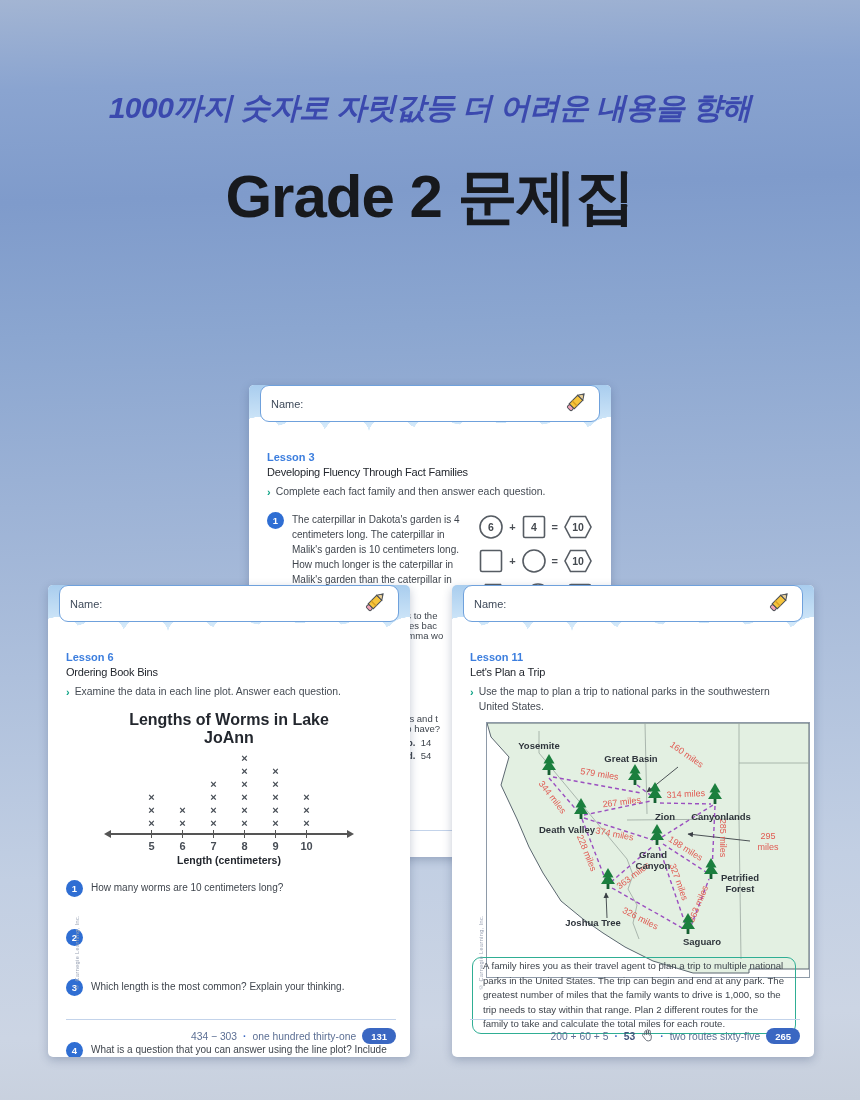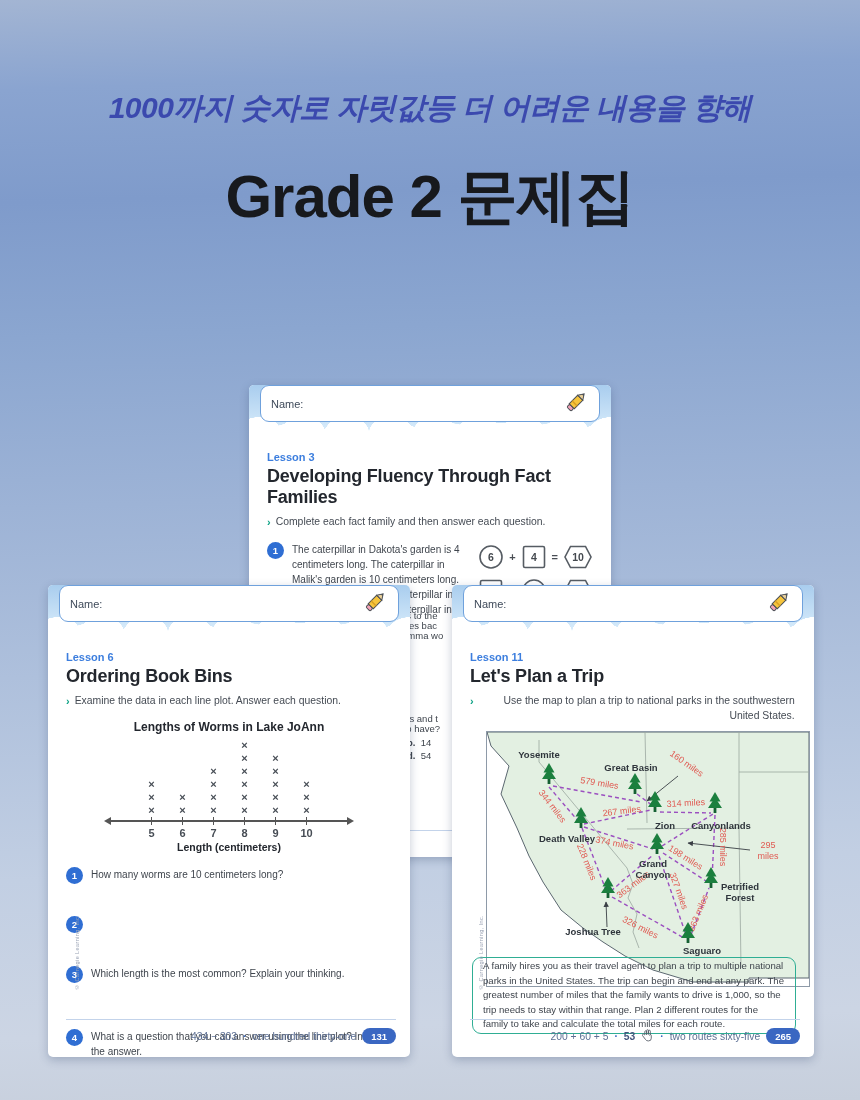--- a/index.html
+++ b/index.html
@@ -22,38 +22,38 @@
   .sky::before{content:"";position:absolute;left:-12px;right:-12px;bottom:-16px;height:30px;
     background-image:radial-gradient(closest-side,#fff 98%,transparent 100%);background-size:44px 30px;background-repeat:repeat-x;}
   .sky::after{content:"";position:absolute;left:-34px;right:-12px;bottom:-22px;height:30px;
     background-image:radial-gradient(closest-side,#fff 98%,transparent 100%);background-size:52px 30px;background-repeat:repeat-x;}
   .namebox{position:absolute;left:11px;right:11px;top:0;height:37px;background:#fff;border:1.6px solid #6fa1dc;
     border-radius:9px;display:flex;align-items:center;padding:0 10px;z-index:5;box-sizing:border-box;}
   .namebox .nlabel{font-size:11px;color:#3f4a5a;}
   .pencil{margin-left:auto;}
   .content{position:absolute;left:0;top:52px;right:0;bottom:0;padding:10px 18px 0 18px;}
   .lesson{font-size:11px;font-weight:700;color:#3c7ede;margin-top:4px;}
-  .ws-title{font-size:18px;font-weight:700;color:#23272e;margin:3px 0 7px 0;letter-spacing:-0.2px;}
+  .ws-title{font-size:11px;font-weight:400;color:#23272e;margin:3px 0 7px 0;letter-spacing:-0.2px;}
   .instruction{font-size:10.4px;color:#454b54;display:flex;line-height:1.4;}
   .chev{color:#0fa386;font-weight:900;margin-right:5px;font-size:11px;}
   .qnum{flex:none;width:17px;height:17px;border-radius:50%;background:#2f6ed3;color:#fff;font-size:9.5px;font-weight:700;
     display:flex;align-items:center;justify-content:center;margin-right:8px;}
   .q-text{font-size:10px;color:#3f454d;line-height:1.5;margin:0;}
   
   .fact-q{display:flex;margin-top:12px;}
   .fact-q .q-text{width:168px;}
   .eqs{margin-left:auto;display:flex;flex-direction:column;gap:8px;padding-top:2px;}
   .eq-row{display:flex;align-items:center;gap:5px;justify-content:flex-end;}
   .eq-op{font-size:11px;color:#4a4f55;font-weight:600;}
   .frag{position:absolute;font-size:9.5px;color:#3f454d;white-space:nowrap;}
   .frag b{font-weight:700;}
   .foot-rule{position:absolute;left:18px;right:14px;bottom:44px;border-top:1.5px solid #c3d3ea;}
   
   .plot{width:240px;margin:11px auto 0 auto;text-align:center;}
-  .plot-title{font-size:12px;font-weight:800;color:#23272e;margin-bottom:3px;}
+  .plot-title{font-size:16px;font-weight:800;color:#23272e;margin-bottom:3px;}
   .plot-grid{display:flex;justify-content:center;align-items:flex-end;height:80px;}
   .pcol{width:31px;display:flex;flex-direction:column;align-items:center;justify-content:flex-end;}
   .xmark{font-size:11px;line-height:13px;color:#474d55;font-weight:600;}
   .axis-wrap{position:relative;height:10px;margin:0 auto;width:210px;}
   .axis-line{position:absolute;left:-14px;right:-14px;top:3px;height:1.4px;background:#555;}
   .axis-line::before,.axis-line::after{content:"";position:absolute;top:-3.3px;border-top:4px solid transparent;border-bottom:4px solid transparent;}
   .axis-line::before{left:-6px;border-right:7px solid #555;}
   .axis-line::after{right:-6px;border-left:7px solid #555;}
   .ticks-row,.nums-row{display:flex;justify-content:center;}
   .ticks-row{position:absolute;left:0;right:0;top:0;}
@@ -67,21 +67,21 @@
   .bb-q.w2 .q-text{max-width:258px;}
   
   .pfooter{position:absolute;left:18px;right:14px;bottom:13px;border-top:1.5px solid #c3d3ea;padding-top:8px;
     display:flex;justify-content:flex-end;align-items:center;gap:6px;font-size:10.3px;color:#5c6f94;}
   .pfooter .sep{color:#3a67c2;font-weight:700;}
   .pfooter b{color:#44557c;}
   .badge{background:#3a67c2;color:#fff;font-weight:700;border-radius:10px;padding:2.5px 9px;font-size:9.5px;}
   .copyright{position:absolute;left:26px;top:330px;writing-mode:vertical-rl;transform:rotate(180deg);
     font-size:5.5px;color:#9aa3b5;letter-spacing:.4px;}
   
-  .instruction .itext{max-width:316px;text-align:right;}
+  .instruction .itext{max-width:316px;}
   .map-frame{margin:8px 0 0 16px;}
   .taskbox{position:absolute;left:20px;right:18px;top:372px;border:1.6px solid #2fae94;border-radius:9px;
     padding:1px 10px;font-size:9.6px;line-height:1.52;color:#3f454d;box-sizing:border-box;}
   .hand{display:inline-block;vertical-align:-1px;margin:0 1px;}
 </style>
 </head>
 <body>
 
 <div class="canvas">
 

